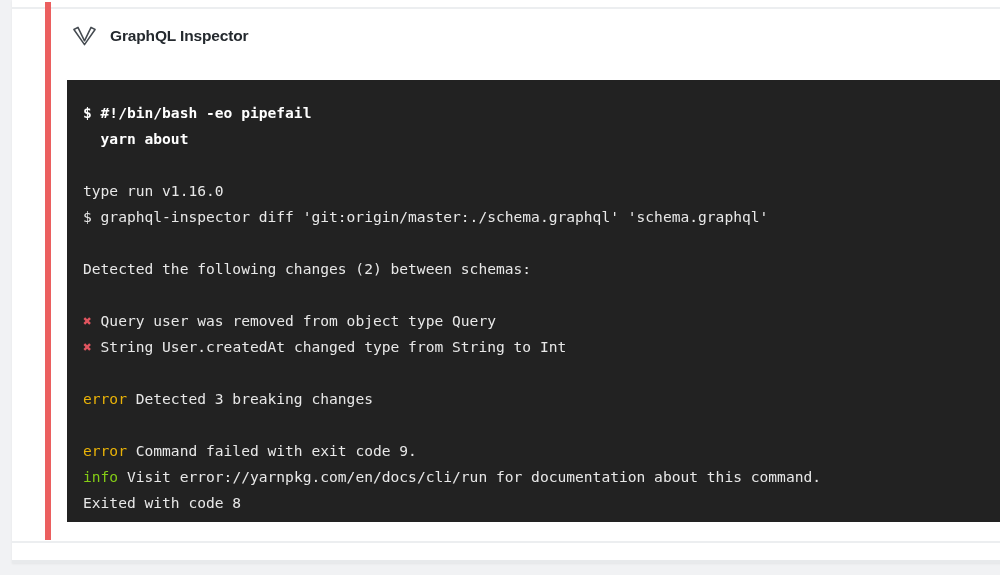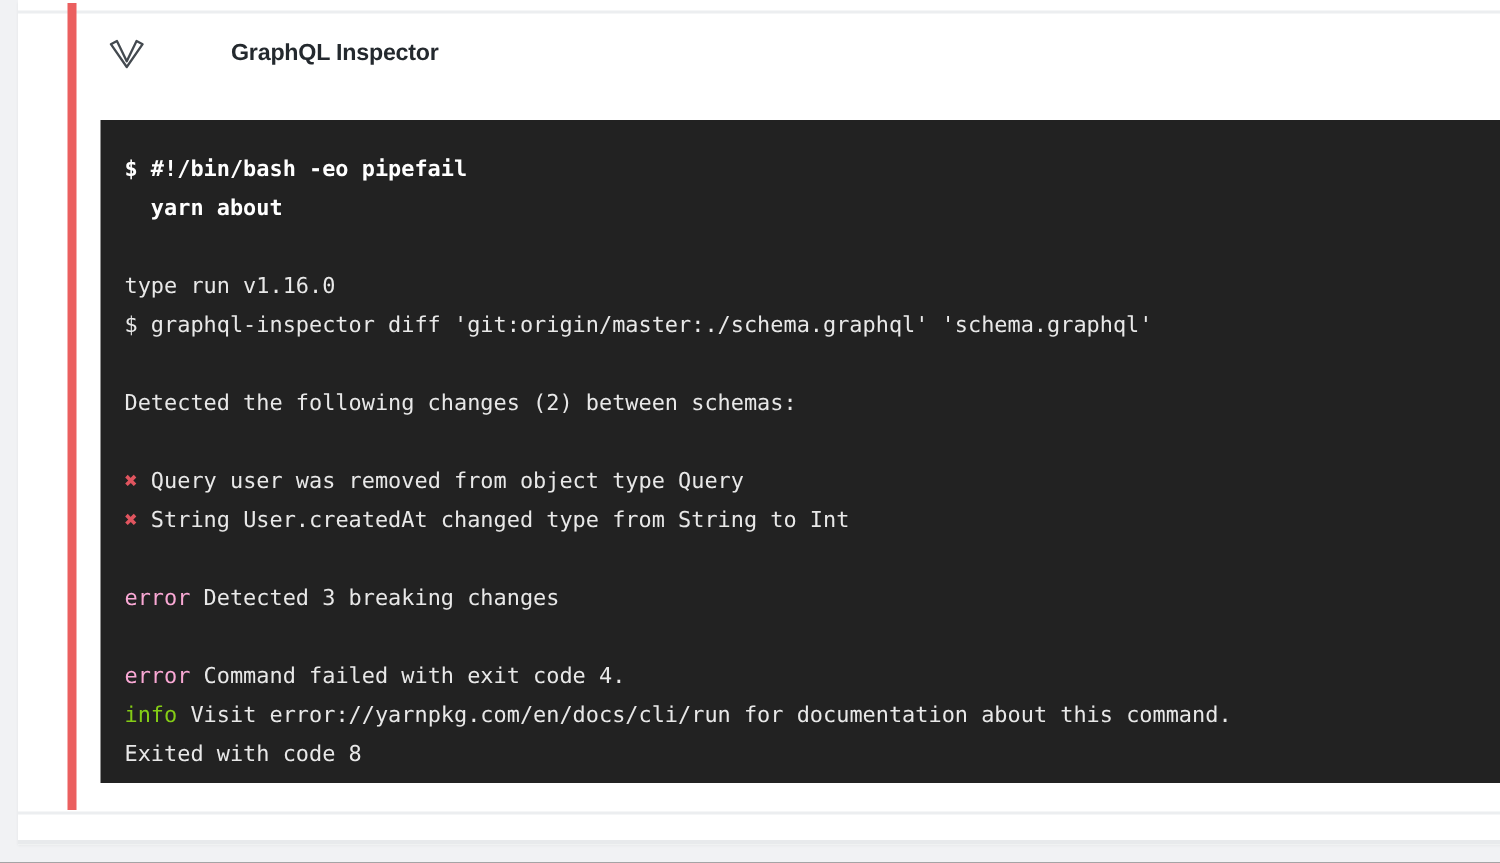--- a/index.html
+++ b/index.html
@@ -87,21 +87,20 @@
     height: 22px;
     display: block;
     flex: none;
   }
   .log-title {
     font-size: 15.5px;
     font-weight: bold;
     color: #24292e;
     letter-spacing: -0.15px;
     white-space: nowrap;
-    margin-left: 44px;
   }
 
   
   .terminal {
     position: absolute;
     left: 55px;
     top: 80px;
     width: 945px;
     height: 442px;
     background: #222222;
@@ -119,21 +118,21 @@
     letter-spacing: 0px;
   }
   .line.blank {
     height: 26px;
   }
   .line.bold {
     font-weight: bold;
     color: #ffffff;
   }
   .tok-error {
-    color: #f9a8d4;
+    color: #eab308;
   }
   .tok-info {
     color: #84cc16;
   }
   .tok-cross {
     color: #e0555f;
     font-weight: bold;
   }
 </style>
 </head>
@@ -164,21 +163,21 @@
           <div class="line"><span>type run v1.16.0</span></div>
           <div class="line"><span>$ graphql-inspector diff 'git:origin/master:./schema.graphql' 'schema.graphql'</span></div>
           <div class="line blank">&nbsp;</div>
           <div class="line"><span>Detected the following changes (2) between schemas:</span></div>
           <div class="line blank">&nbsp;</div>
           <div class="line"><span class="tok-cross">✖</span><span> Query user was removed from object type Query</span></div>
           <div class="line"><span class="tok-cross">✖</span><span> String User.createdAt changed type from String to Int</span></div>
           <div class="line blank">&nbsp;</div>
           <div class="line"><span class="tok-error">error</span><span> Detected 3 breaking changes</span></div>
           <div class="line blank">&nbsp;</div>
-          <div class="line"><span class="tok-error">error</span><span> Command failed with exit code 4.</span></div>
+          <div class="line"><span class="tok-error">error</span><span> Command failed with exit code 9.</span></div>
           <div class="line"><span class="tok-info">info</span><span> Visit error://yarnpkg.com/en/docs/cli/run for documentation about this command.</span></div>
           <div class="line"><span>Exited with code 8</span></div>
         </div>
     </div>
 
     <div class="card-bottom-rule"></div>
     <div class="card-bottom-edge"></div>
 
   </div>
 

